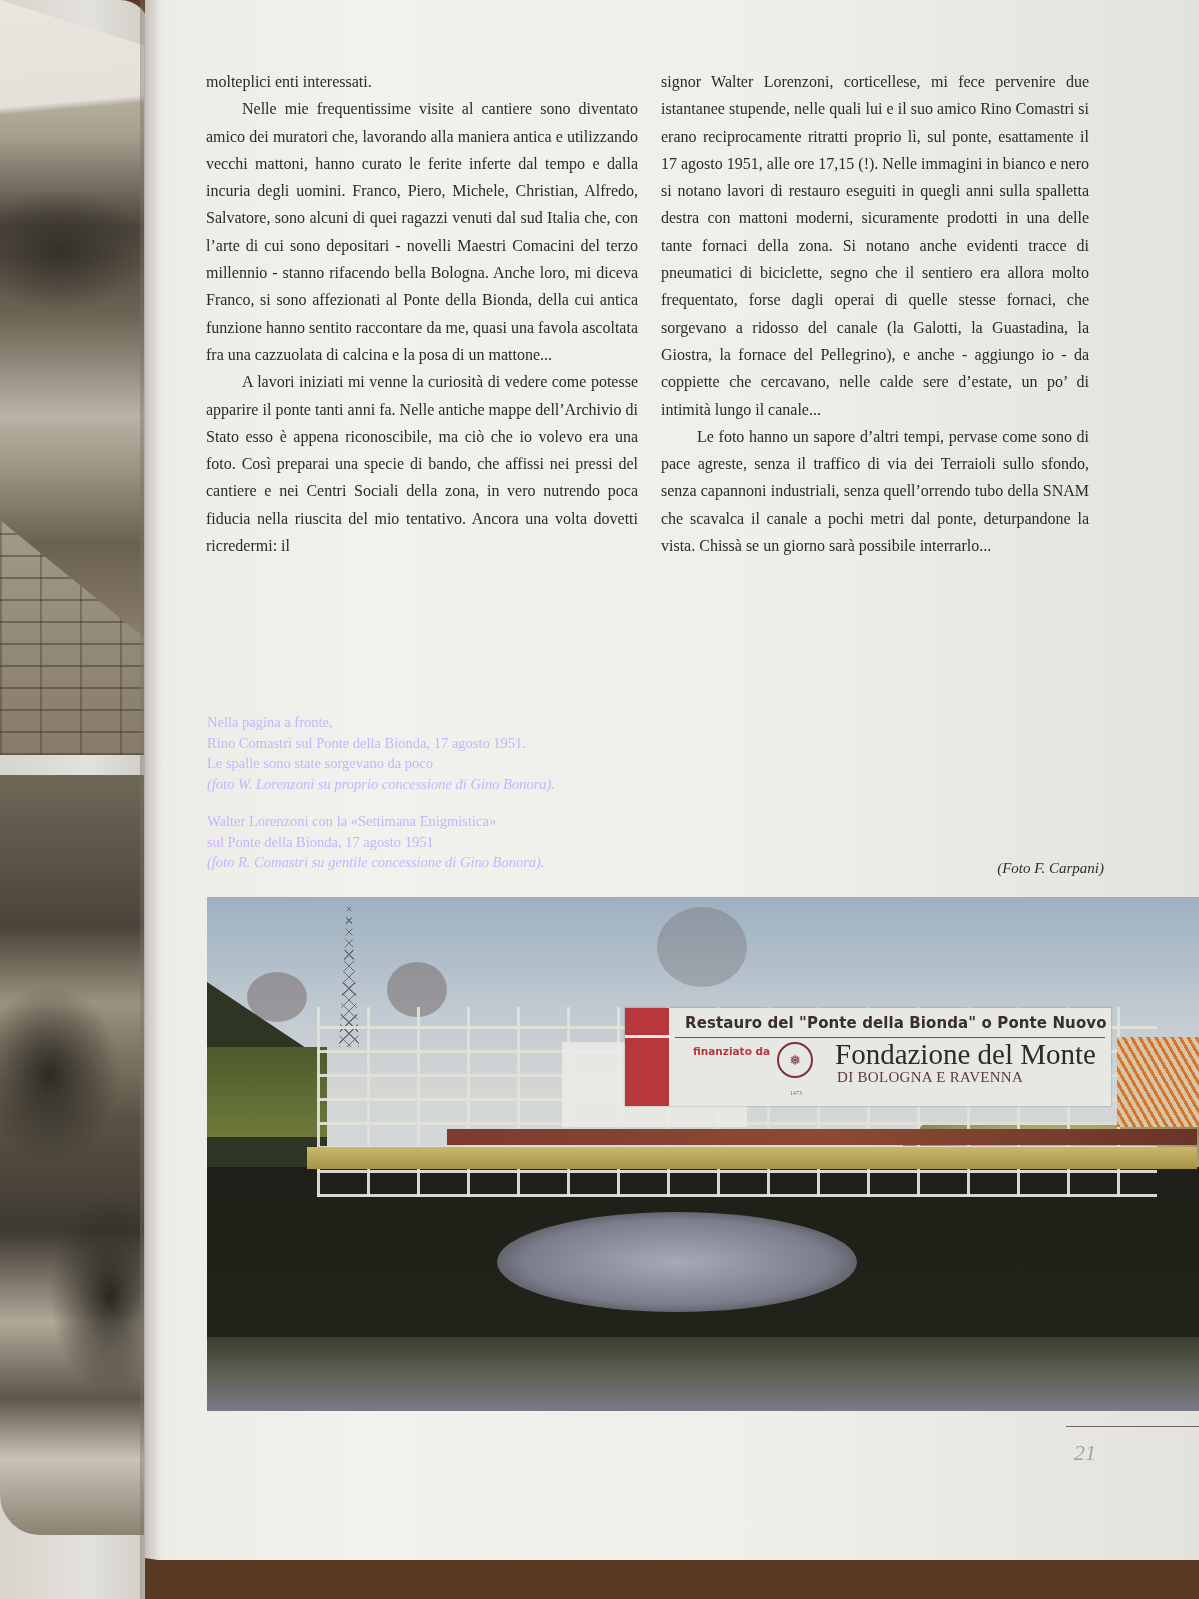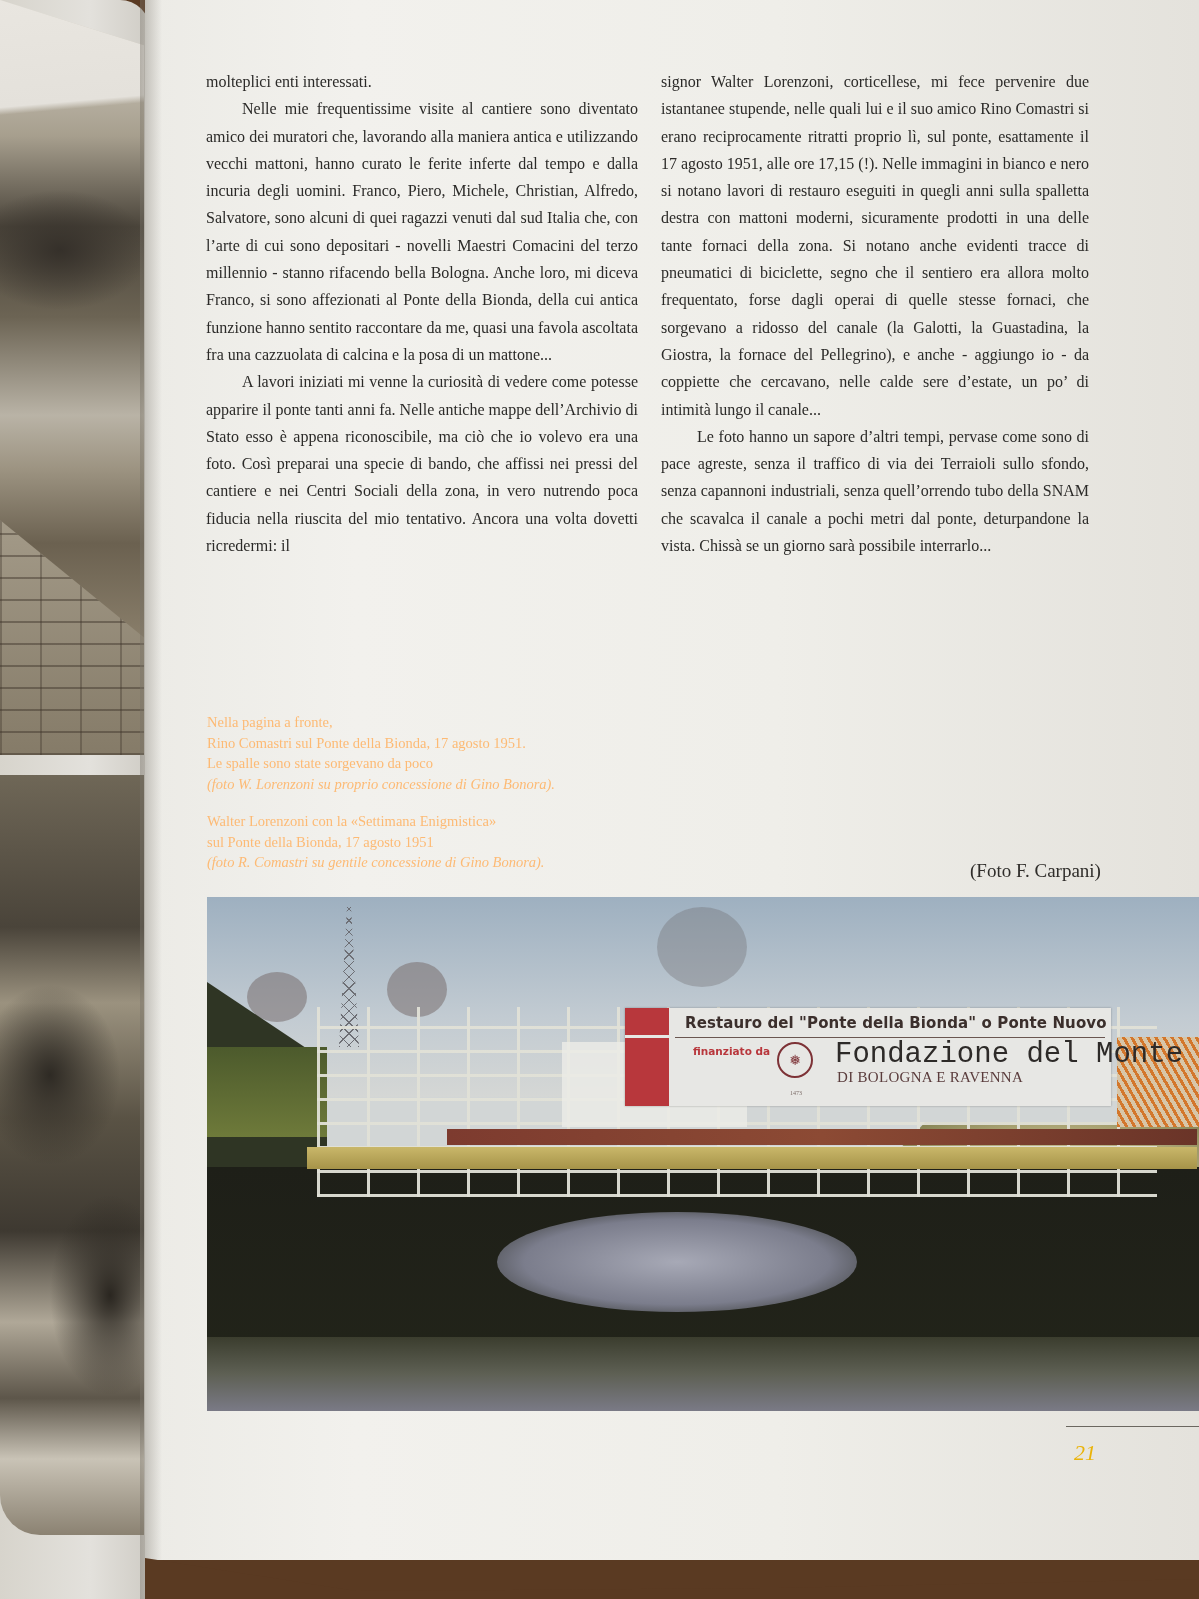--- a/index.html
+++ b/index.html
@@ -59,28 +59,28 @@
       font-size: 16px; line-height: 27.3px; color: #2b2a28;
       text-align: justify;
     }
     .col-left { left: 206px; }
     .col-right { left: 645px; width: 428px; margin-left: 16px; }
     .column p { margin: 0; text-indent: 0; }
     .column p.indent { text-indent: 36px; }
     .column p.last-line-left { text-align-last: left; }
     .captions {
       position: absolute; left: 207px; top: 712px; width: 520px;
-      font-size: 14.5px; line-height: 20.5px; color: #fdba74;
+      font-size: 14.5px; line-height: 20.5px; color: #c4b5fd;
     }
     .caption-block { margin-bottom: 17px; }
     .caption-block div { white-space: nowrap; }
     .credit { font-style: italic; }
     .photo-credit {
       position: absolute; left: 970px; top: 860px; width: 134px;
-      font-size: 19px; color: #2f2d2a;
+      text-align: right; font-style: italic; font-size: 15px; color: #2f2d2a;
     }
     
     .color-photo {
       position: absolute; left: 207px; top: 897px; width: 992px; height: 514px;
       overflow: hidden;
       background: linear-gradient(180deg, #a8b6c4 0%, #c3ccd3 18%, #d2d6d6 22%);
     }
     .sky { position: absolute; left: 0; top: 0; width: 100%; height: 200px;
       background: linear-gradient(180deg, #9eb0c0 0%, #c2cbd2 60%, #d5d7d5 100%); }
     .hill { position: absolute; left: 0; top: 85px; width: 120px; height: 200px;
@@ -133,32 +133,32 @@
       position: absolute; left: 60px; top: 37px; font-family: "DejaVu Sans", sans-serif;
       font-weight: bold; font-size: 10.5px; color: #b8373c; white-space: nowrap; margin-left: 8px;
     }
     .banner-logo {
       position: absolute; left: 152px; top: 34px; width: 36px; height: 36px; border-radius: 50%;
       border: 2px solid #7d3236; box-sizing: border-box;
       display: flex; align-items: center; justify-content: center;
       font-size: 14px; color: #7d3236;
     }
     .banner-org {
-      position: absolute; left: 210px; top: 30px; font-family: Liberation Mono, monospace;
+      position: absolute; left: 210px; top: 30px; font-family: Liberation Serif, serif;
       font-size: 29px; color: #2d2a28; white-space: nowrap;
     }
     .banner-org-sub {
       position: absolute; left: 212px; top: 61px; font-family: "Liberation Serif", serif;
       font-size: 15px; color: #5a3c3c; white-space: nowrap; letter-spacing: 0.3px;
     }
     .banner-year { position: absolute; left: 165px; top: 82px; font-size: 6px; color: #7a6a66; }
     
     .folio-rule { position: absolute; left: 1066px; top: 1426px; width: 133px; height: 1px; background: #6b6760; }
     .folio { position: absolute; left: 1060px; top: 1440px; width: 50px; text-align: center;
-      font-style: italic; font-size: 22px; color: #eab308; }
+      font-style: italic; font-size: 22px; color: #a3a3a3; }
   </style>
 </head>
 <body>
 
 <div class="left-page">
   <div class="photo-bw-top"></div>
   <div class="brick-wall"></div>
   <div class="photo-bw-bottom"></div>
 </div>
 

